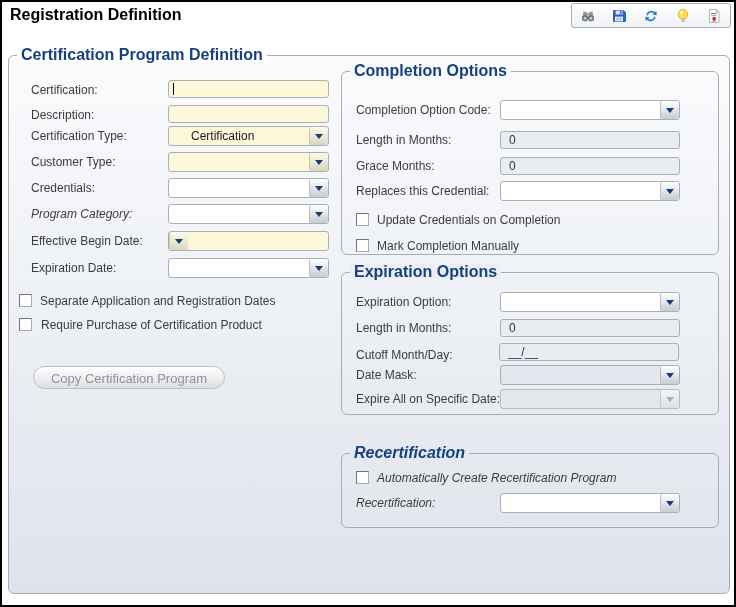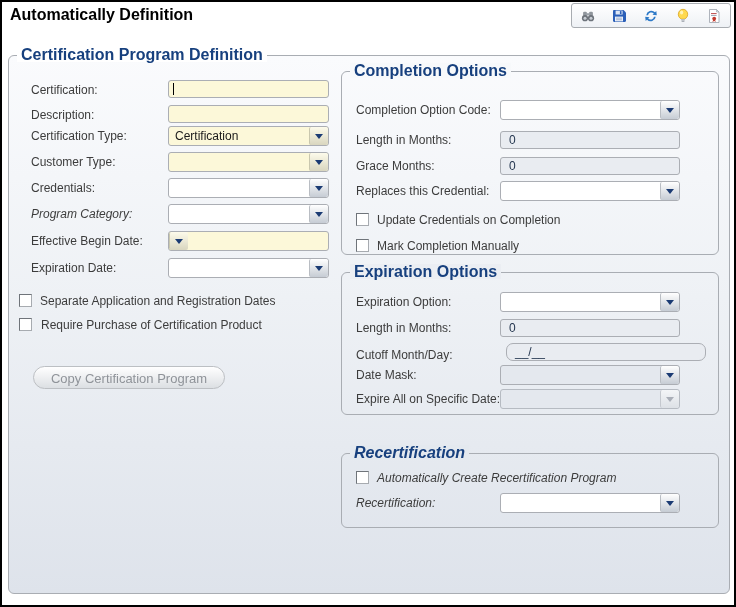--- a/index.html
+++ b/index.html
@@ -48,21 +48,21 @@
     border:1px solid #ABAEB4;border-radius:3px;background:#E9ECF1;
     font-size:12px;color:#24364f;line-height:16px;padding:0 8px;white-space:pre;
   }
   .caret{position:absolute;width:1px;height:12px;background:#000;}
 
   .combo{
     position:absolute;box-sizing:border-box;height:20px;
     border:1px solid #ABAEB4;border-radius:3px;background:#fff;
     display:flex;overflow:hidden;cursor:default;
   }
-  .combo .ctxt{flex:1;font-size:12px;color:#1a1a1a;line-height:18px;padding:0 6px;white-space:nowrap;overflow:hidden;}
+  .combo .ctxt{flex:1;font-size:12px;color:#1a1a1a;line-height:18px;padding:0 22px;white-space:nowrap;overflow:hidden;}
   .combo .cbtn{
     width:18px;border-left:1px solid #B9BDC3;border-radius:2px;
     background:linear-gradient(#ffffff,#c6ccd4);
     display:flex;align-items:center;justify-content:center;flex:none;
   }
   .tri{width:0;height:0;border-left:4px solid transparent;border-right:4px solid transparent;border-top:5px solid #1B3B73;}
   .combo.yellow{background:#FCF8D9;}
   .combo.yellow .cbtn{background:linear-gradient(#FDFBEB,#D9D6BF);border-left-color:#C9C7AE;}
   .combo.disfield{background:#E4E8EE;}
   .combo.disabled{background:#E4E8EE;border-color:#B6BBC2;}
@@ -81,21 +81,21 @@
     background:linear-gradient(#ffffff,#DCDFE3);
     font-family:"Liberation Sans",sans-serif;font-size:13px;color:#8F9399;
     text-align:center;line-height:21px;cursor:default;
   }
 </style>
 </head>
 <body>
 
 <div class="window">
 
-  <div class="page-title">Automatically Definition</div>
+  <div class="page-title">Registration Definition</div>
 
   <div class="toolbar">
     <span class="tbtn">
       <svg viewBox="0 0 16 16">
         <rect x="3.1" y="3.8" width="3.8" height="4.4" rx="1.2" fill="#8f959c"></rect>
         <rect x="9.1" y="3.8" width="3.8" height="4.4" rx="1.2" fill="#8f959c"></rect>
         <rect x="6.6" y="5.2" width="2.8" height="2.2" fill="#9aa1a9"></rect>
         <circle cx="5" cy="10.2" r="3.1" fill="#6d737b"></circle>
         <circle cx="11" cy="10.2" r="3.1" fill="#6d737b"></circle>
         <circle cx="5" cy="10.2" r="1.5" fill="#c7ccd3"></circle>
@@ -243,21 +243,21 @@
         <span class="ctxt"></span>
         <span class="cbtn">
             <i class="tri"></i>
           </span>
       </div>
 
       <span class="flabel" style="left:14px;top:45px;">Length in Months:</span>
       <span class="roval" style="left:158px;top:46px;width:180px;">0</span>
 
       <span class="flabel" style="left:14px;top:72px;">Cutoff Month/Day:</span>
-      <span class="roval" style="left:164px;top:70px;width:200px;border-radius:7px;">__/__</span>
+      <span class="roval" style="left:157px;top:70px;width:180px;">__/__</span>
 
       <span class="flabel" style="left:14px;top:92px;">Date Mask:</span>
       <div class="combo disfield" style="left:158px;top:92px;width:180px;">
         <span class="ctxt"></span>
         <span class="cbtn">
             <i class="tri"></i>
           </span>
       </div>
 
       <span class="flabel" style="left:14px;top:116px;">Expire All on Specific Date:</span>

